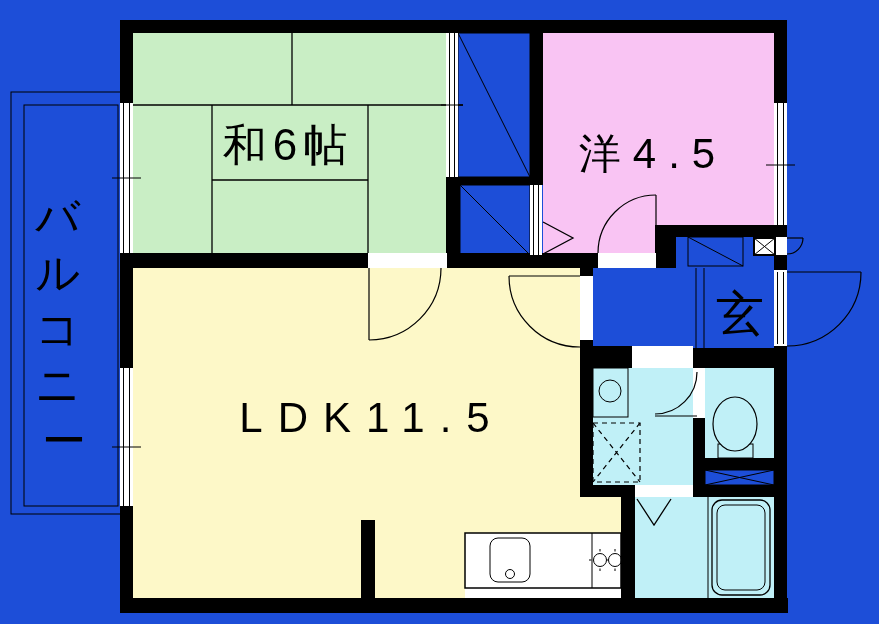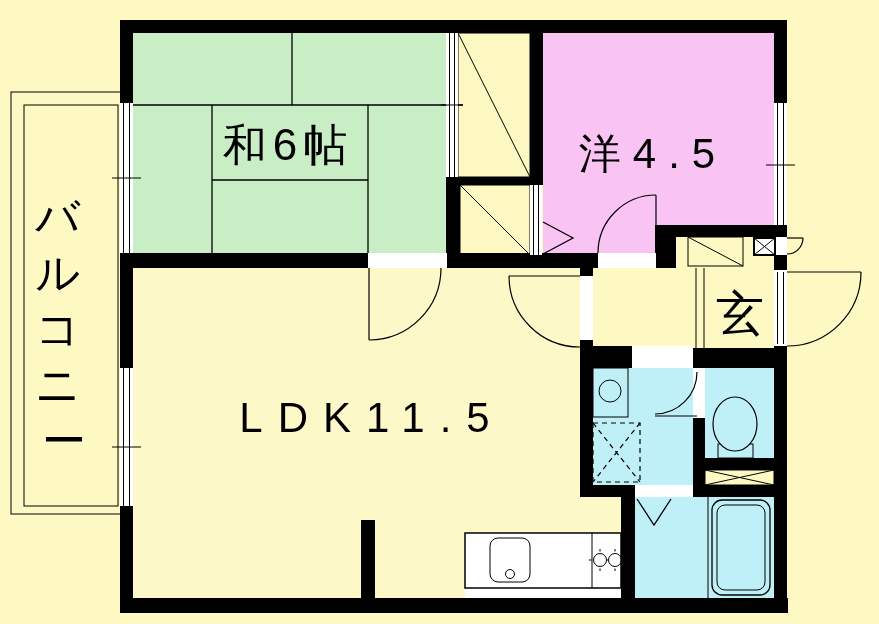--- a/index.html
+++ b/index.html
@@ -1,16 +1,16 @@
 <!DOCTYPE html>
 <html style="--c-japanese_room: #c9eec5; --c-western_room: #f9c4f3; --c-ldk: #fdf8c8; --c-wet_area: #c0f0f7; --c-closet: #b9b9b9; --c-wall: #000000; --c-background: #ffffff;"><head>
 <meta charset="utf-8">
 <style>
   html,body{margin:0;padding:0;background:#fff;}
-  .stage{position:relative;width:879px;height:624px;background:#fef9c3;overflow:hidden;
+  .stage{position:relative;width:879px;height:624px;background:#1d4ed8;overflow:hidden;
          font-family:"Liberation Sans","DejaVu Sans",sans-serif;}
   svg{display:block;}
   .wall{fill:var(--c-wall,#000);}
   .white{fill:#ffffff;}
   .fill-jp{fill:var(--c-japanese_room,#c9eec5);}
   .fill-west{fill:var(--c-western_room,#f9c4f3);}
   .fill-ldk{fill:var(--c-ldk,#fdf8c8);}
   .fill-wet{fill:var(--c-wet_area,#c0f0f7);}
   .fill-closet{fill:var(--c-closet,#b9b9b9);}
   .ln{stroke:#000;stroke-width:1.3;fill:none;}

